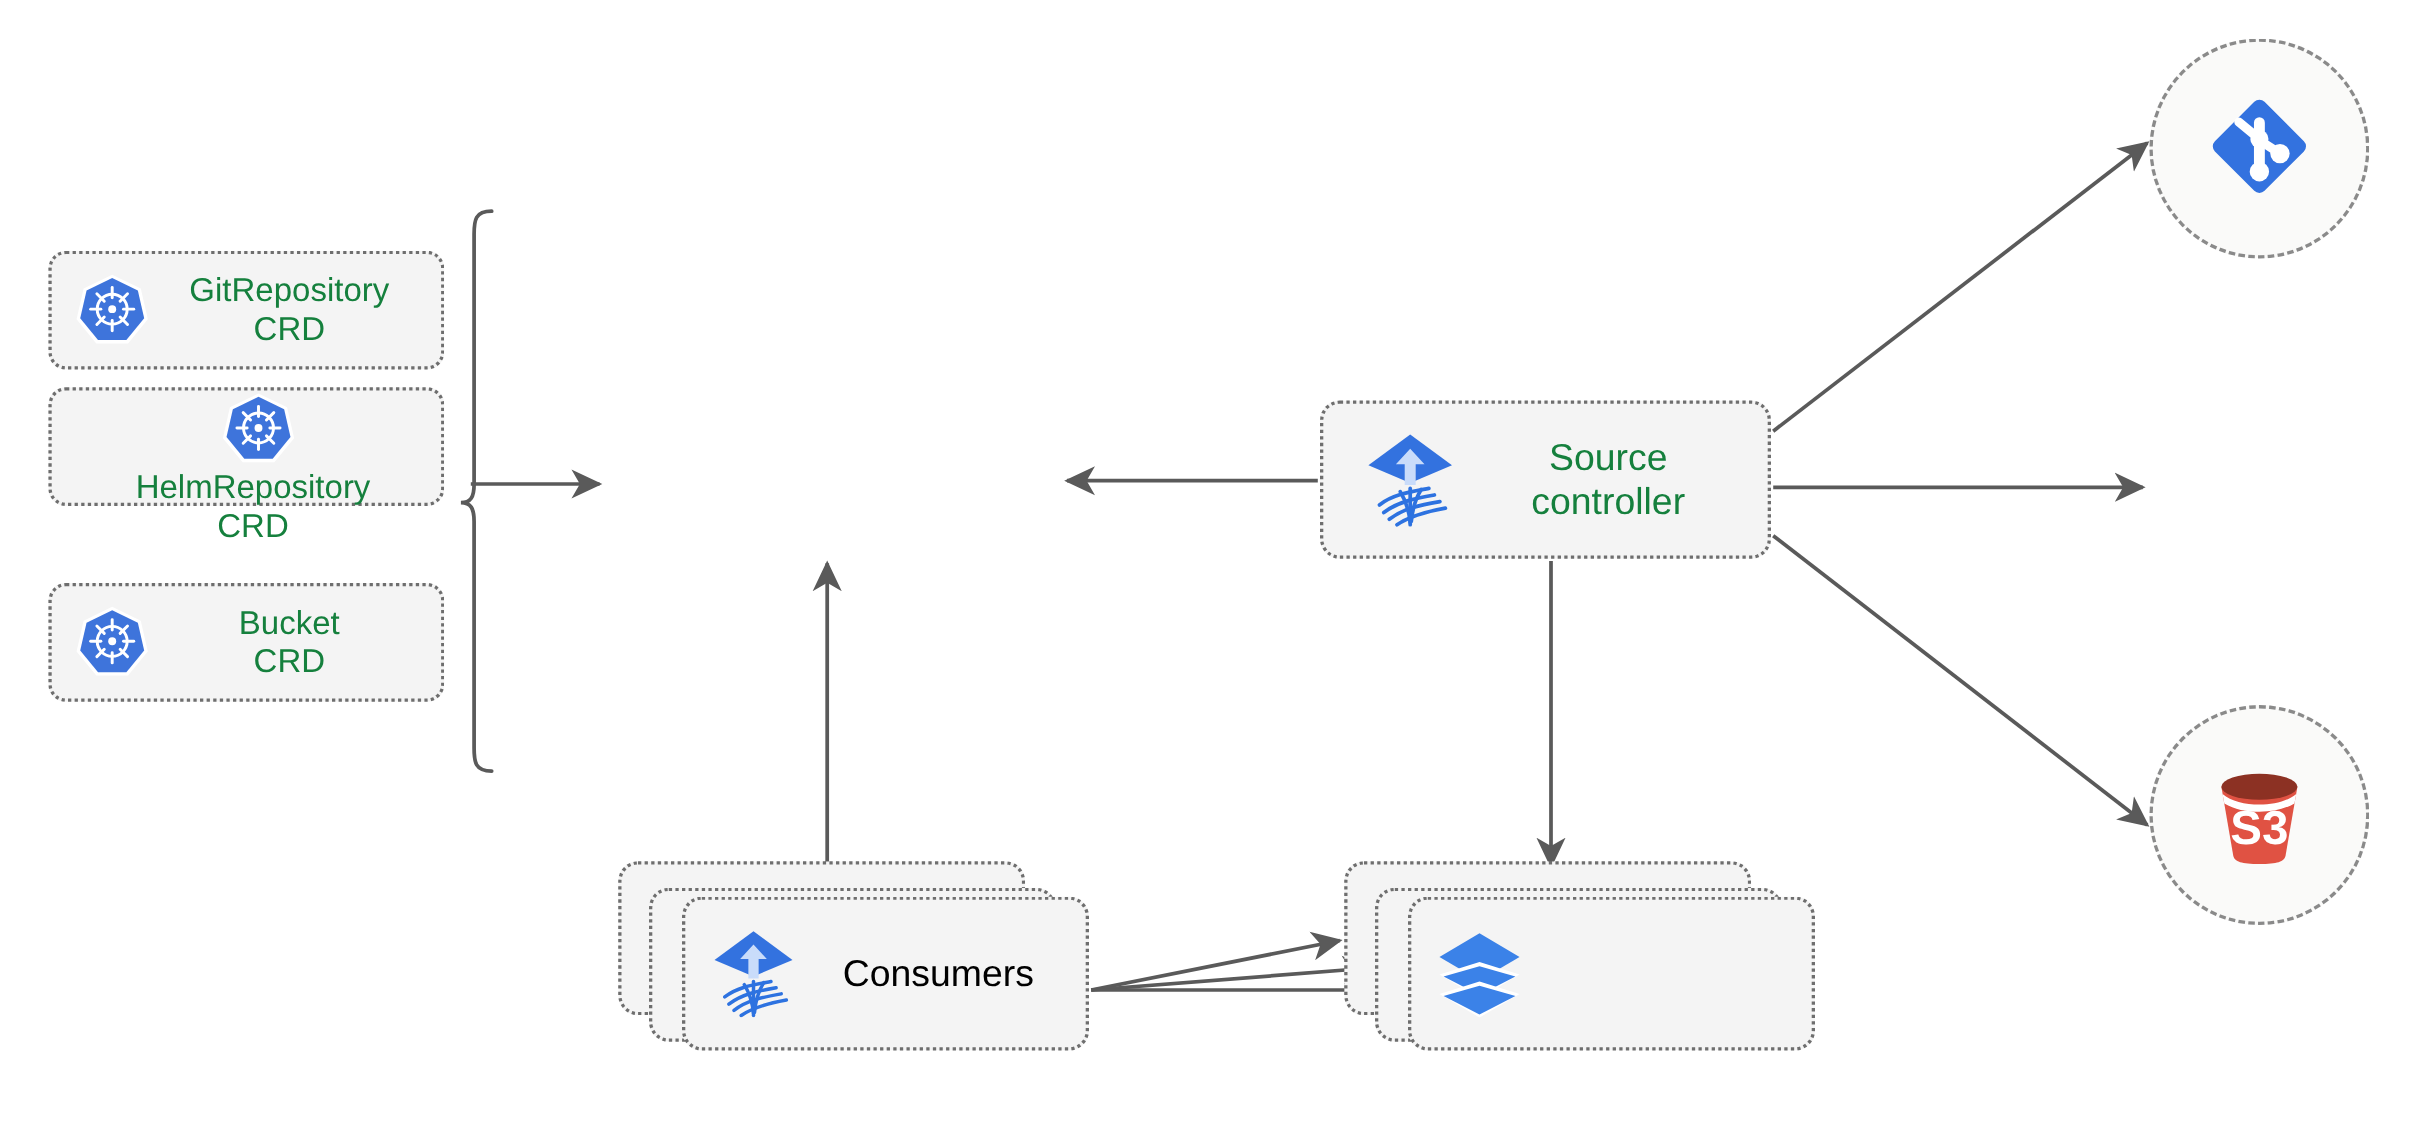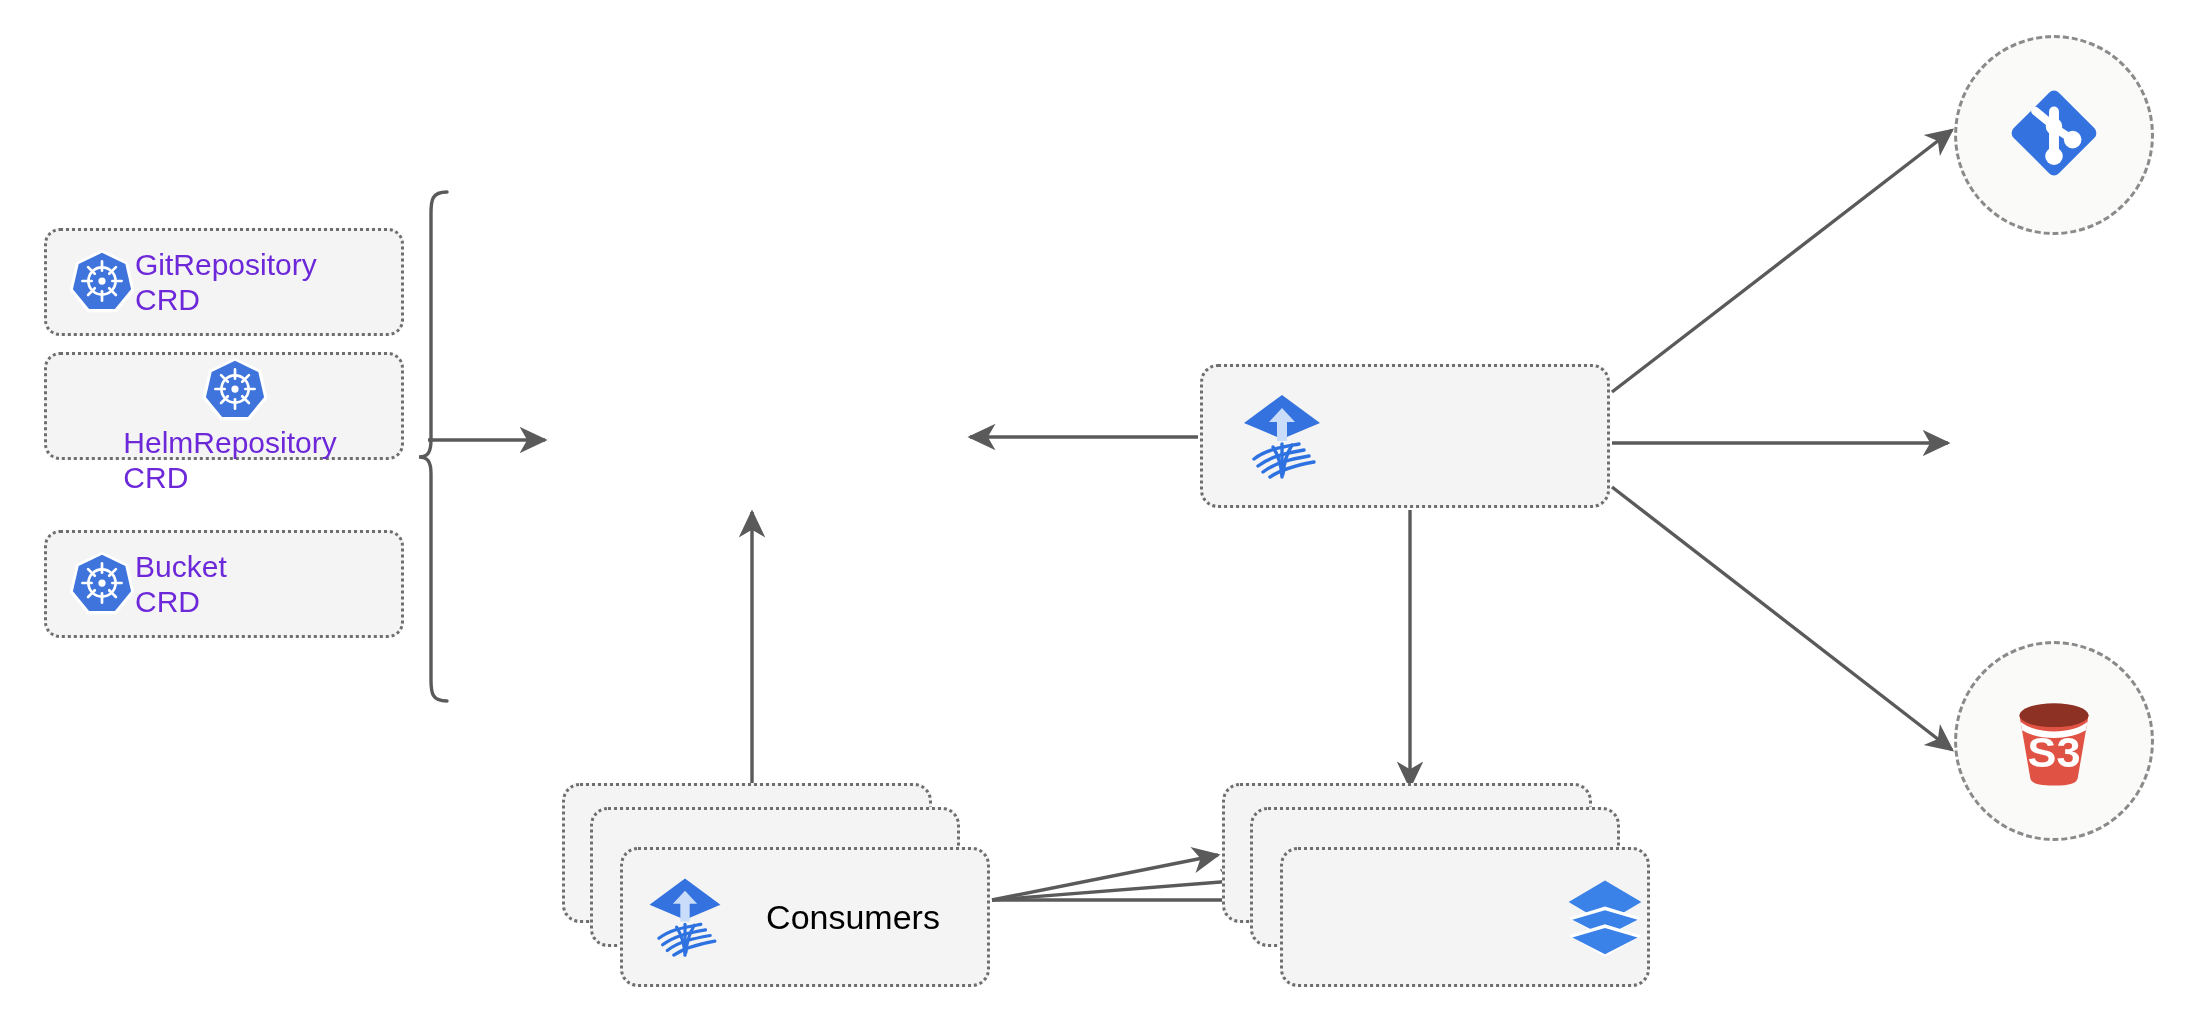--- a/index.html
+++ b/index.html
@@ -32,24 +32,24 @@
     box-sizing: border-box;
     background: #f4f4f4;
     border: 3px dotted #6e6e6e;
     border-radius: 18px;
     display: flex;
     flex-direction: row;
     align-items: center;
     justify-content: flex-start;
   }
   .node .label {
-    color: #6d28d9;
+    color: #15803d;
     font-size: 31px;
     line-height: 1.18;
-    text-align: left;
+    text-align: center;
     white-space: pre-line;
     flex: 1 1 auto;
     padding-right: 10px;
   }
   .node .glyph {
     flex: 0 0 auto;
     display: block;
   }
 
   
@@ -92,24 +92,23 @@
     box-sizing: border-box;
     background: #f4f4f4;
     border: 3px dotted #6e6e6e;
     border-radius: 18px;
     width: 370px;
     height: 140px;
   }
   .stack .sheet.back  { left: 0px;  top: 0px;  }
   .stack .sheet.mid   { left: 28px; top: 24px; }
   .stack .sheet.front {
-    left: 58px; top: 64px;
+    left: 58px; top: 32px;
     display: flex; flex-direction: row; align-items: center;
     padding-left: 20px;
-    justify-content: flex-end;
   }
   .stack .label {
     color: #000;
     font-size: 34px;
     flex: 1 1 auto;
     text-align: center;
     padding-right: 8px;
   }
 
   #node-consumers { left: 562px; top: 783px; }
@@ -252,20 +251,22 @@
           <path d="M17 70 C30 60 46 58 62 55"></path>
           <path d="M21 77 C34 67 50 64 67 61"></path>
           <path d="M26 83 C39 73 55 70 72 67"></path>
           <path d="M33 88 C45 80 60 76 77 73"></path>
           <path d="M45 55 L45 88"></path>
           <path d="M36 58 C41 66 44 76 45 86"></path>
           <path d="M55 56 C50 64 47 74 46 85"></path>
         </g>
       </svg>
     </span>
+    <span class="label">Source
+controller</span>
   </div>
 
   <div class="stack" id="node-consumers">
     <div class="sheet back"></div>
     <div class="sheet mid"></div>
     <div class="sheet front">
       <span class="glyph">
         <svg width="84" height="84" viewBox="0 0 90 90" xmlns="http://www.w3.org/2000/svg">
           <path d="M45 6 83 34 45 50 7 34Z" fill="#3372df"></path>
           <path d="M45 19 58 33 50 33 50 52 40 52 40 33 32 33Z" fill="#c9dcfa"></path>

